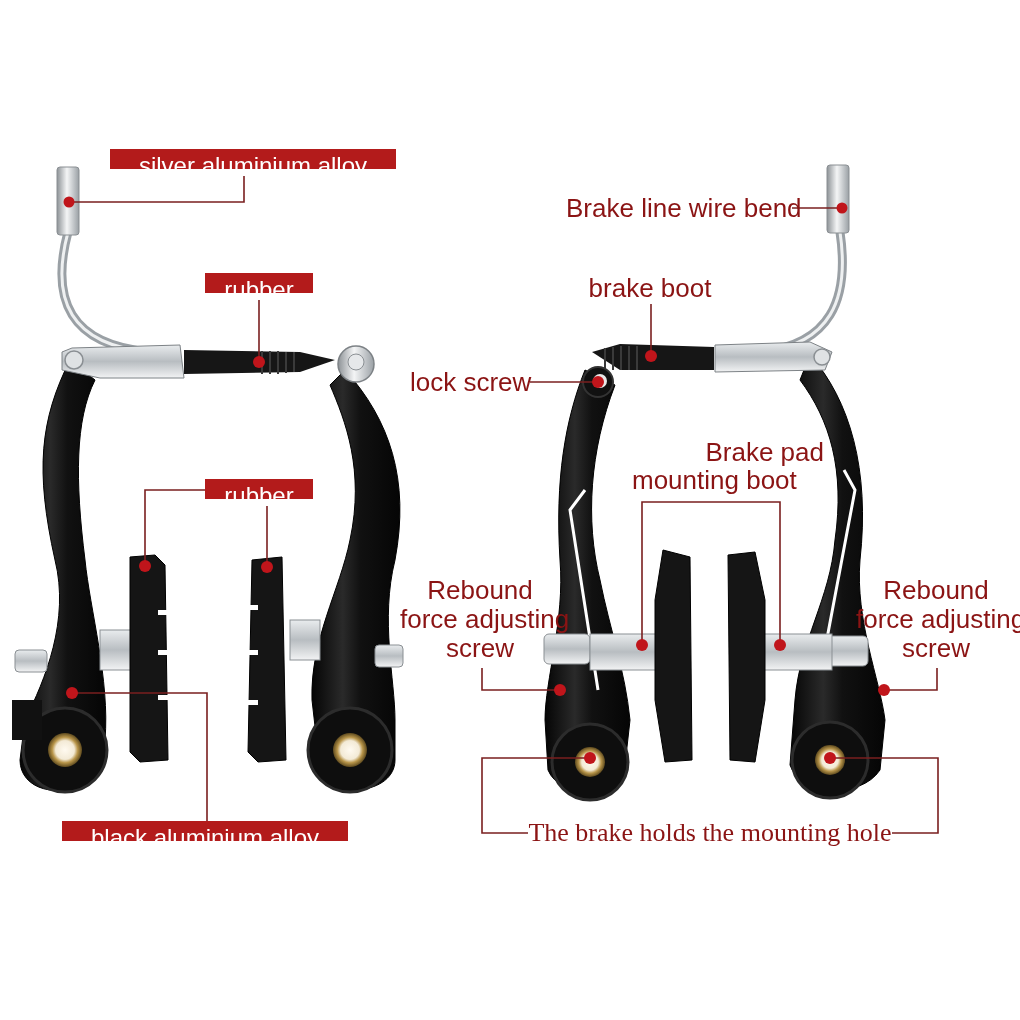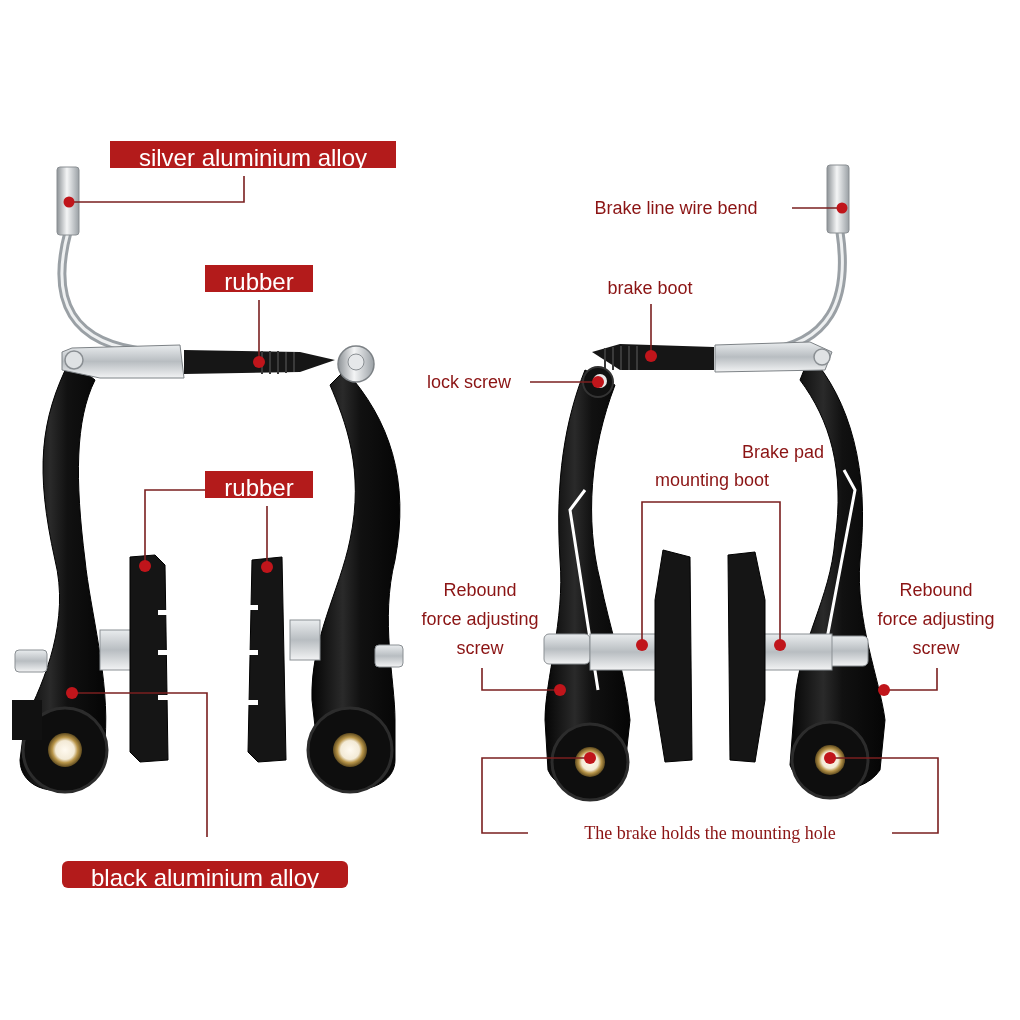--- a/index.html
+++ b/index.html
@@ -1,19 +1,19 @@
 <!DOCTYPE html>
 <html><head>
 <meta charset="utf-8">
 <style>
   html, body { margin: 0; padding: 0; background: #ffffff; }
   body { width: 1020px; height: 1020px; position: relative; overflow: hidden; font-family: "Liberation Sans", sans-serif; }
   #art { position: absolute; left: 0; top: 0; width: 1020px; height: 1020px; }
-  .tag { position: absolute; background: #b31b1b; color: #ffffff; font-size: 24px; line-height: 34px; height: 27px; text-align: center; white-space: nowrap; }
-  .lbl { position: absolute; color: #8b1414; font-size: 18px; line-height: 28px; text-align: center; white-space: nowrap; }
+  .tag { position: absolute; background: #b31b1b; color: #ffffff; font-size: 24px; line-height: 34px; height: 20px; text-align: center; white-space: nowrap; margin-top: 8px; }
+  .lbl { position: absolute; color: #8b1414; font-size: 26px; line-height: 28px; text-align: center; white-space: nowrap; }
 </style>
 </head>
 <body>
 
 <svg id="art" viewBox="0 0 1020 1020" xmlns="http://www.w3.org/2000/svg">
   <defs>
     <linearGradient id="silv" x1="0" x2="1" y1="0" y2="0">
       <stop offset="0" stop-color="#8d9296"></stop>
       <stop offset="0.45" stop-color="#f4f5f6"></stop>
       <stop offset="1" stop-color="#9aa0a5"></stop>
@@ -161,21 +161,21 @@
     <circle cx="560" cy="690" r="6"></circle>
     <circle cx="884" cy="690" r="6"></circle>
     <circle cx="590" cy="758" r="6"></circle>
     <circle cx="830" cy="758" r="6"></circle>
   </g>
 </svg>
 
 <div class="tag" style="left:110px; top:141px; width:286px;">silver aluminium alloy</div>
 <div class="tag" style="left:205px; top:265px; width:108px;">rubber</div>
 <div class="tag" style="left:205px; top:471px; width:108px;">rubber</div>
-<div class="tag" style="left:62px; top:861px; width:286px;border-radius:6px;">black aluminium alloy</div>
+<div class="tag" style="left:62px; top:813px; width:286px;">black aluminium alloy</div>
 
 <div class="lbl" style="left:566px; top:194px; width:220px;">Brake line wire bend</div>
 <div class="lbl" style="left:585px; top:274px; width:130px;">brake boot</div>
 <div class="lbl" style="left:410px; top:368px; width:118px;text-align:center;">lock screw</div>
 <div class="lbl" style="left:664px; top:438px; width:160px;text-align:right;">Brake pad</div>
 <div class="lbl" style="left:632px; top:466px; width:160px;">mounting boot</div>
 <div class="lbl" style="left:400px; top:576px; width:160px;">Rebound</div>
 <div class="lbl" style="left:400px; top:605px; width:160px;">force adjusting</div>
 <div class="lbl" style="left:400px; top:634px; width:160px;">screw</div>
 <div class="lbl" style="left:856px; top:576px; width:160px;">Rebound</div>

